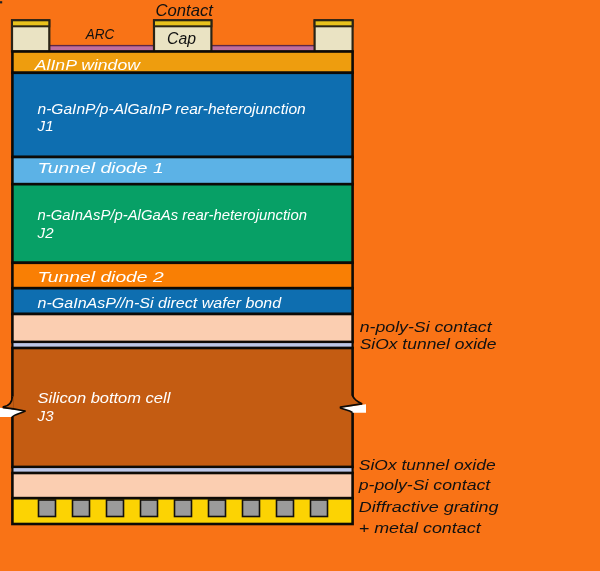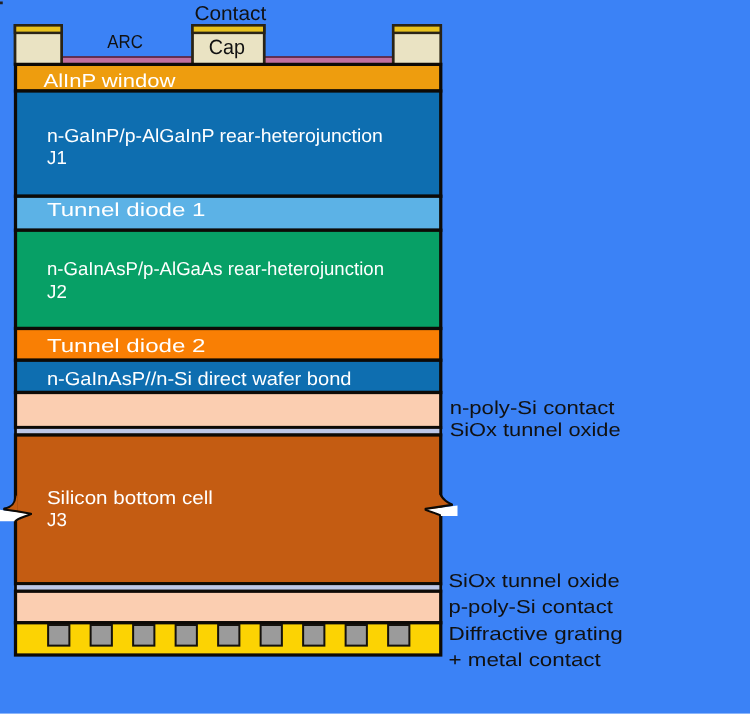--- a/index.html
+++ b/index.html
@@ -1,16 +1,16 @@
 <!DOCTYPE html>
 <html><head>
 <meta charset="utf-8">
 <style>
   html,body{margin:0;padding:0;background:#ffffff;}
-  #wrap{position:relative;width:600px;height:571px;background:#3b82f6;overflow:hidden;}
+  #wrap{position:relative;width:600px;height:571px;background:#f97316;overflow:hidden;font-style:italic;}
   svg{display:block;}
   text{font-family:"Liberation Sans",sans-serif;}
 </style>
 </head>
 <body>
 <div id="wrap">
 <svg width="600" height="571" viewBox="0 0 600 571" xmlns="http://www.w3.org/2000/svg">
 
   <rect x="0" y="1.2" width="2.2" height="2.2" fill="#222222"></rect>
 

